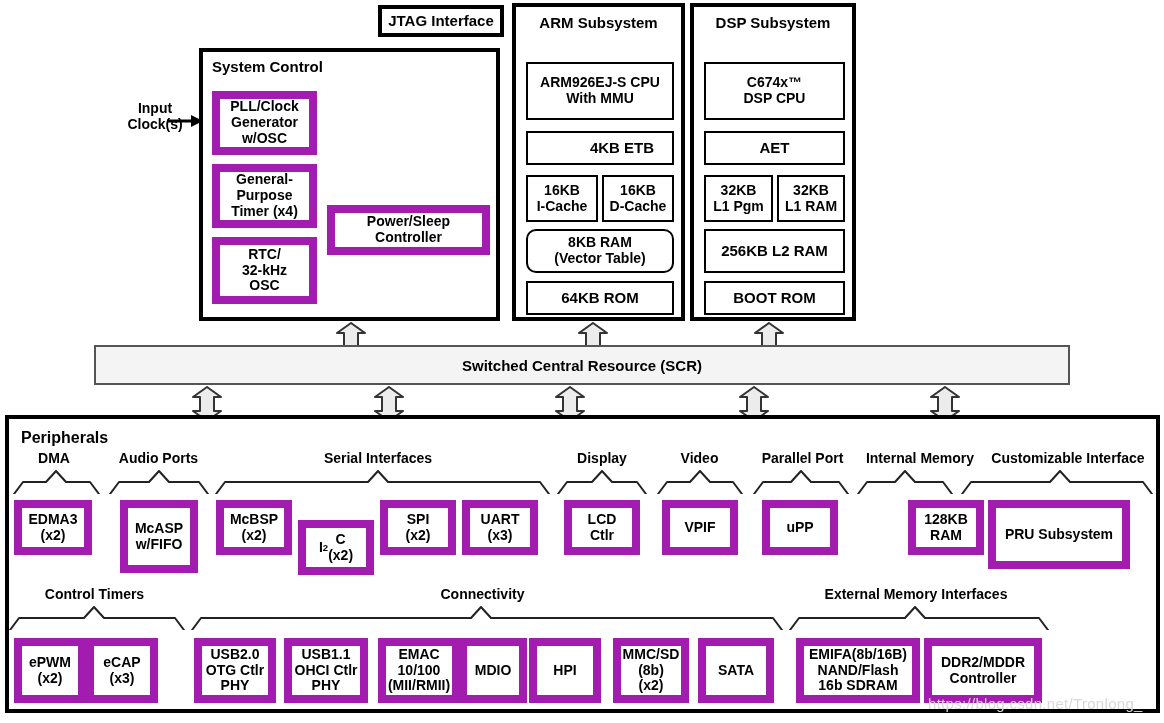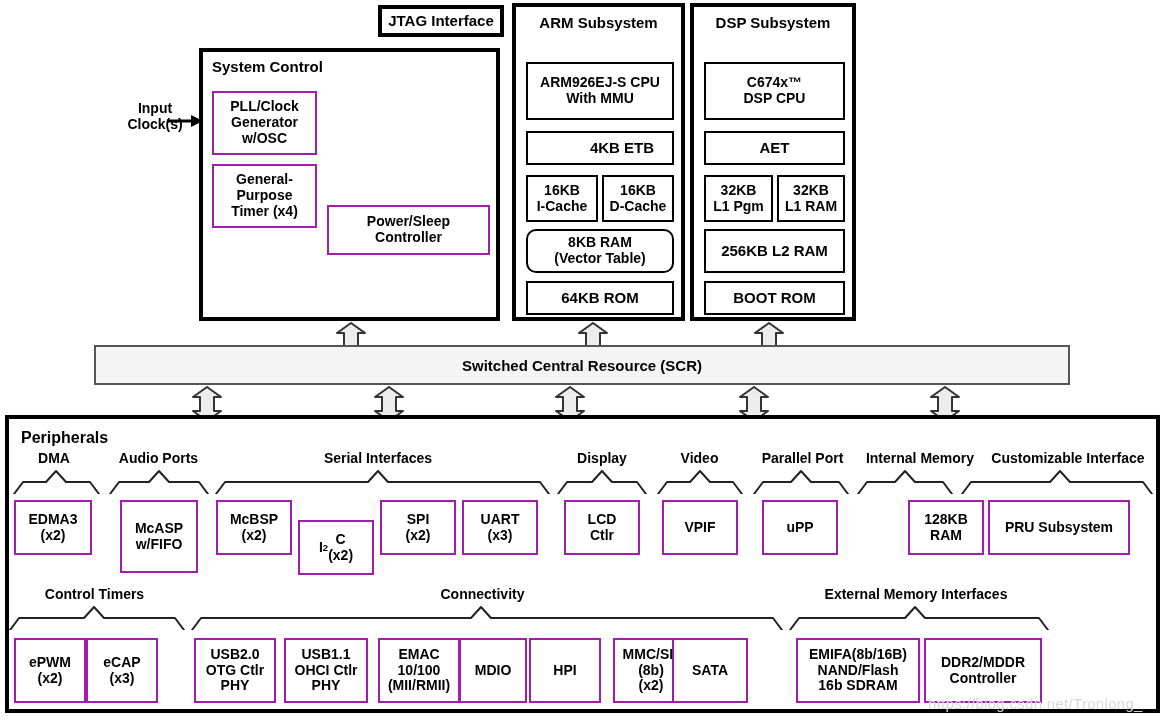--- a/index.html
+++ b/index.html
@@ -21,21 +21,21 @@
     display:flex;
     align-items:center;
     justify-content:center;
     text-align:center;
     font-weight:bold;
     line-height:1.12;
     white-space:pre-line;
   }
   .thin{border:2px solid #000;}
   .thick{border:4px solid #000;}
-  .med{border:2px solid #a21caf;}
+  .med{border:8px solid #a21caf;}
 
   
   .container{
     position:absolute;
     box-sizing:border-box;
     background:#fff;
     border:4px solid #000;
   }
   .container > .ctitle{
     position:absolute;
@@ -106,20 +106,23 @@
     <div class="ctitle" style="left:9px;top:6px;font-size:15px;">System Control</div>
 
     <div class="box med" style="left:9px;top:39px;width:105px;height:64px;font-size:14px;">PLL/Clock
 Generator
 w/OSC</div>
 
     <div class="box med" style="left:9px;top:112px;width:105px;height:64px;font-size:14px;">General-
 Purpose
 Timer (x4)</div>
 
+    <div class="box med" style="left:9px;top:185px;width:105px;height:67px;font-size:14px;">RTC/
+32-kHz
+OSC</div>
 
     <div class="box med" style="left:124px;top:153px;width:163px;height:50px;font-size:14px;">Power/Sleep
 Controller</div>
 
   </div>
 
   <div class="container centered" style="left:512px;top:3px;width:173px;height:318px;">
     <div class="ctitle" style="top:7px;font-size:15px;">ARM Subsystem</div>
 
     <div class="box thin" style="left:10px;top:55px;width:148px;height:58px;font-size:14px;">ARM926EJ-S CPU
@@ -266,21 +269,21 @@
   <div class="box med" style="left:380px;top:500px;width:76px;height:55px;font-size:14px;">SPI
 (x2)</div>
   <div class="box med" style="left:462px;top:500px;width:76px;height:55px;font-size:14px;">UART
 (x3)</div>
   <div class="box med" style="left:564px;top:500px;width:76px;height:55px;font-size:14px;">LCD
 Ctlr</div>
   <div class="box med" style="left:662px;top:500px;width:76px;height:55px;font-size:14px;">VPIF</div>
   <div class="box med" style="left:762px;top:500px;width:76px;height:55px;font-size:14px;">uPP</div>
   <div class="box med" style="left:866px;top:500px;width:76px;height:55px;font-size:14px;margin-left:42px;">128KB
 RAM</div>
-  <div class="box med" style="left:988px;top:500px;width:142px;height:55px;font-size:14px;">PRU Subsystem</div>
+  <div class="box med" style="left:988px;top:500px;width:142px;height:69px;font-size:14px;">PRU Subsystem</div>
 
   <div class="label" style="left:32px;top:586px;width:125px;font-size:14px;">Control Timers</div>
   <div class="label" style="left:420px;top:586px;width:125px;font-size:14px;">Connectivity</div>
   <div class="label" style="left:808px;top:586px;width:216px;font-size:14px;">External Memory Interfaces</div>
 
   <div class="brace" style="left: 8px; top: 606px; width: 178px;">
       <svg width="178" height="24" viewBox="0 0 178 24">
         <path d="M2,24 L11,12 L76,12 L86,1 L96,12 L167,12 L176,24" fill="none" stroke="#222" stroke-width="2" stroke-linejoin="round" stroke-linecap="round"></path>
       </svg>
     </div>
@@ -306,21 +309,21 @@
 OHCI Ctlr
 PHY</div>
   <div class="box med" style="left:378px;top:638px;width:82px;height:65px;font-size:14px;">EMAC
 10/100
 (MII/RMII)</div>
   <div class="box med" style="left:459px;top:638px;width:68px;height:65px;font-size:14px;">MDIO</div>
   <div class="box med" style="left:529px;top:638px;width:72px;height:65px;font-size:14px;">HPI</div>
   <div class="box med" style="left:613px;top:638px;width:76px;height:65px;font-size:14px;">MMC/SD
 (8b)
 (x2)</div>
-  <div class="box med" style="left:672px;top:638px;width:76px;height:65px;font-size:14px;">SATA</div>
+  <div class="box med" style="left:698px;top:638px;width:76px;height:65px;font-size:14px;">SATA</div>
   <div class="box med" style="left:796px;top:638px;width:124px;height:65px;font-size:14px;">EMIFA(8b/16B)
 NAND/Flash
 16b SDRAM</div>
   <div class="box med" style="left:924px;top:638px;width:118px;height:65px;font-size:14px;">DDR2/MDDR
 Controller</div>
 
   <div class="watermark" style="left:928px;top:695px;">https://blog.csdn.net/Tronlong_</div>
 
 </div>
 

